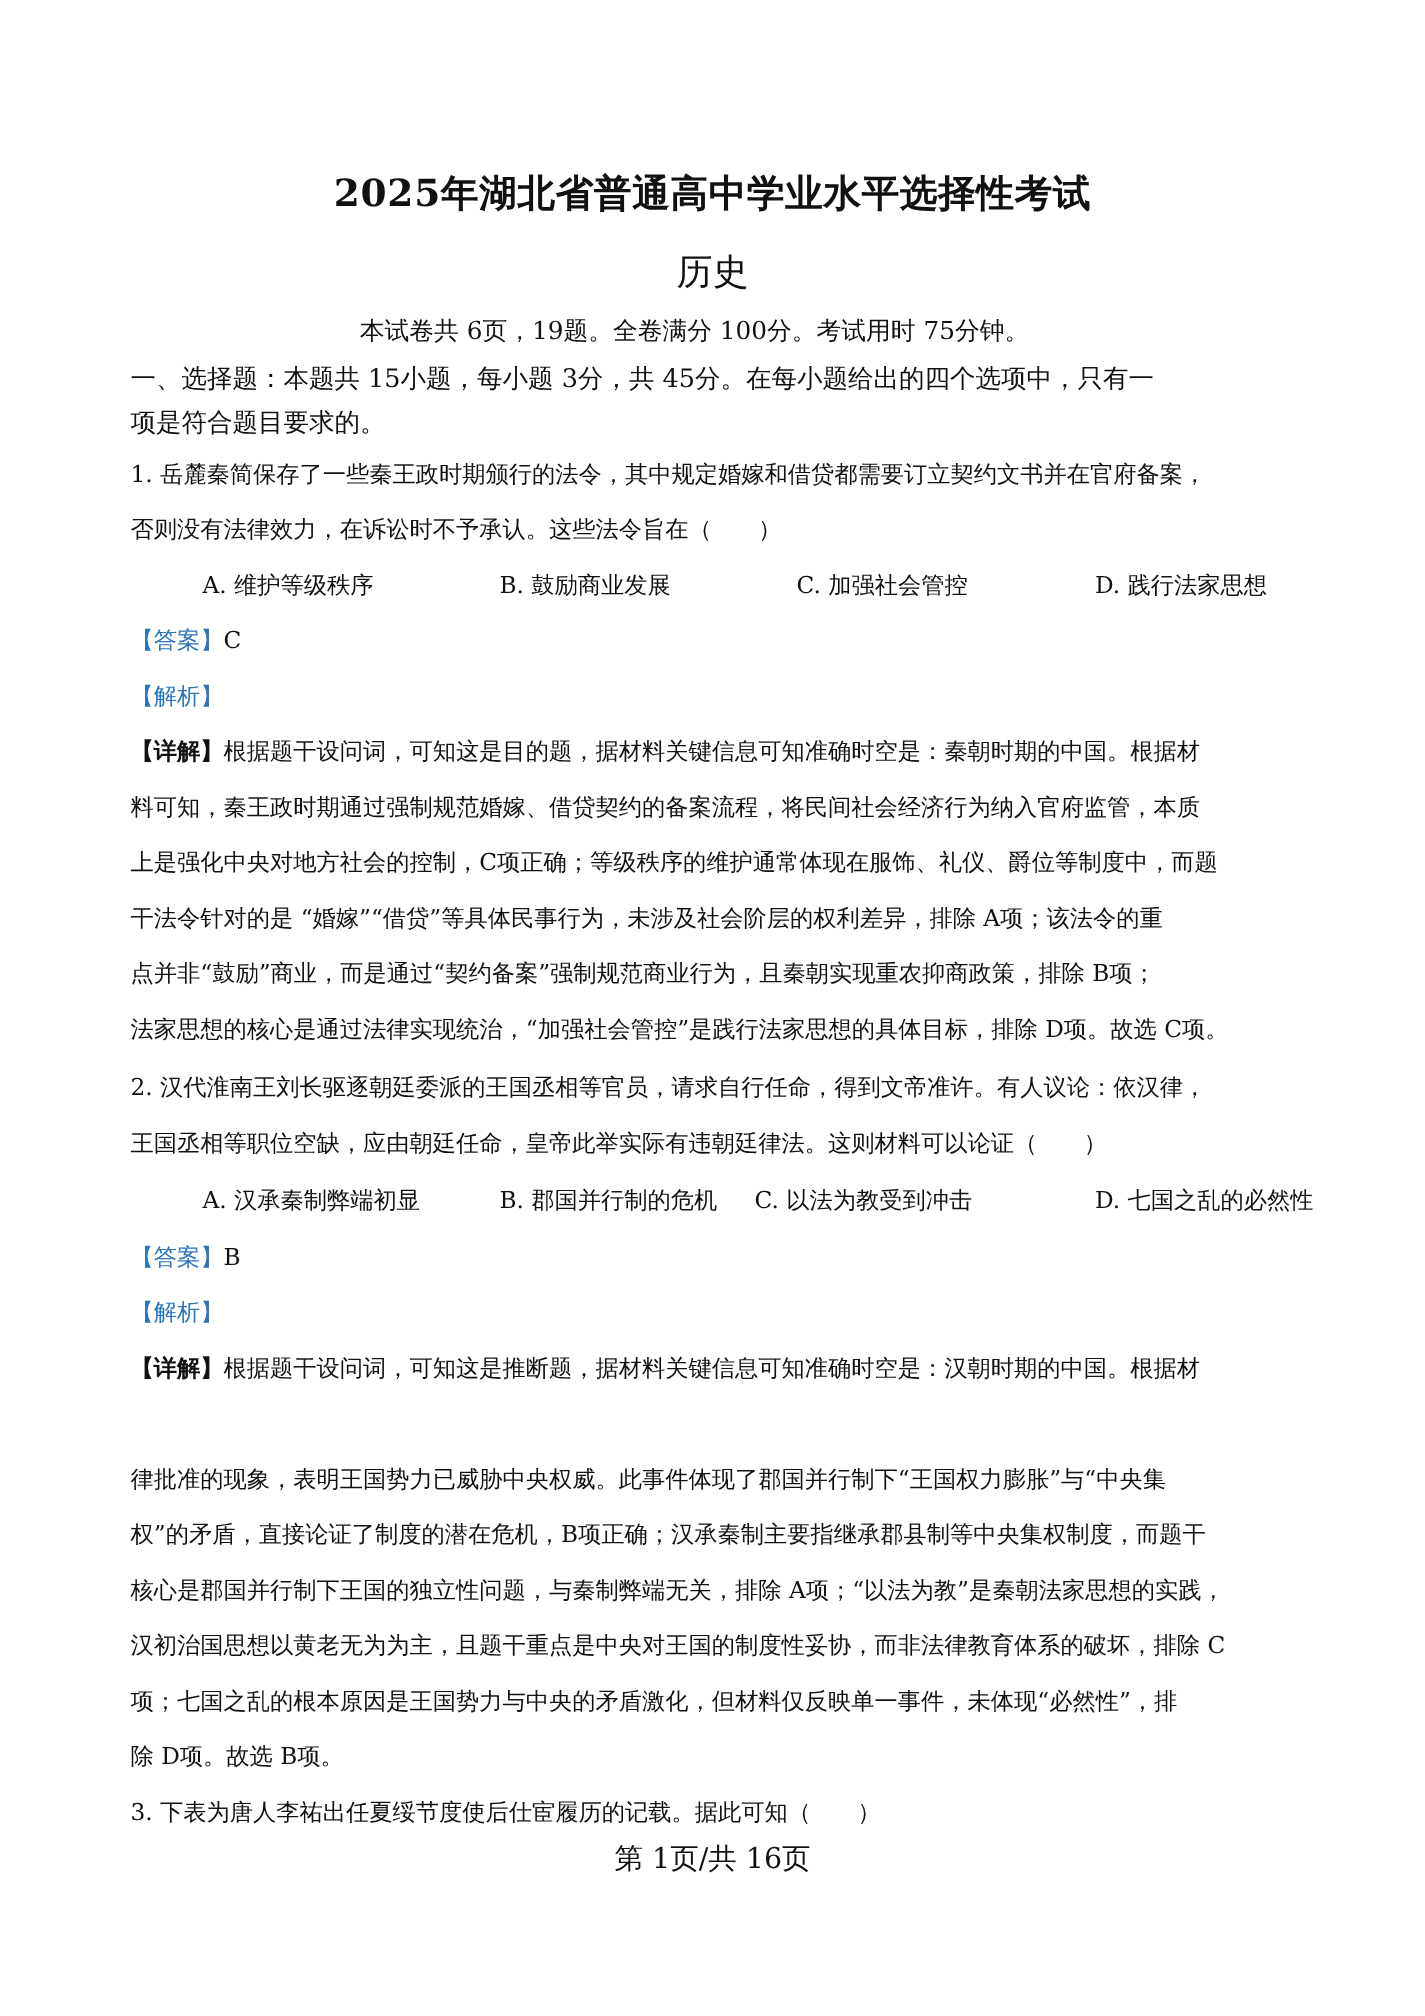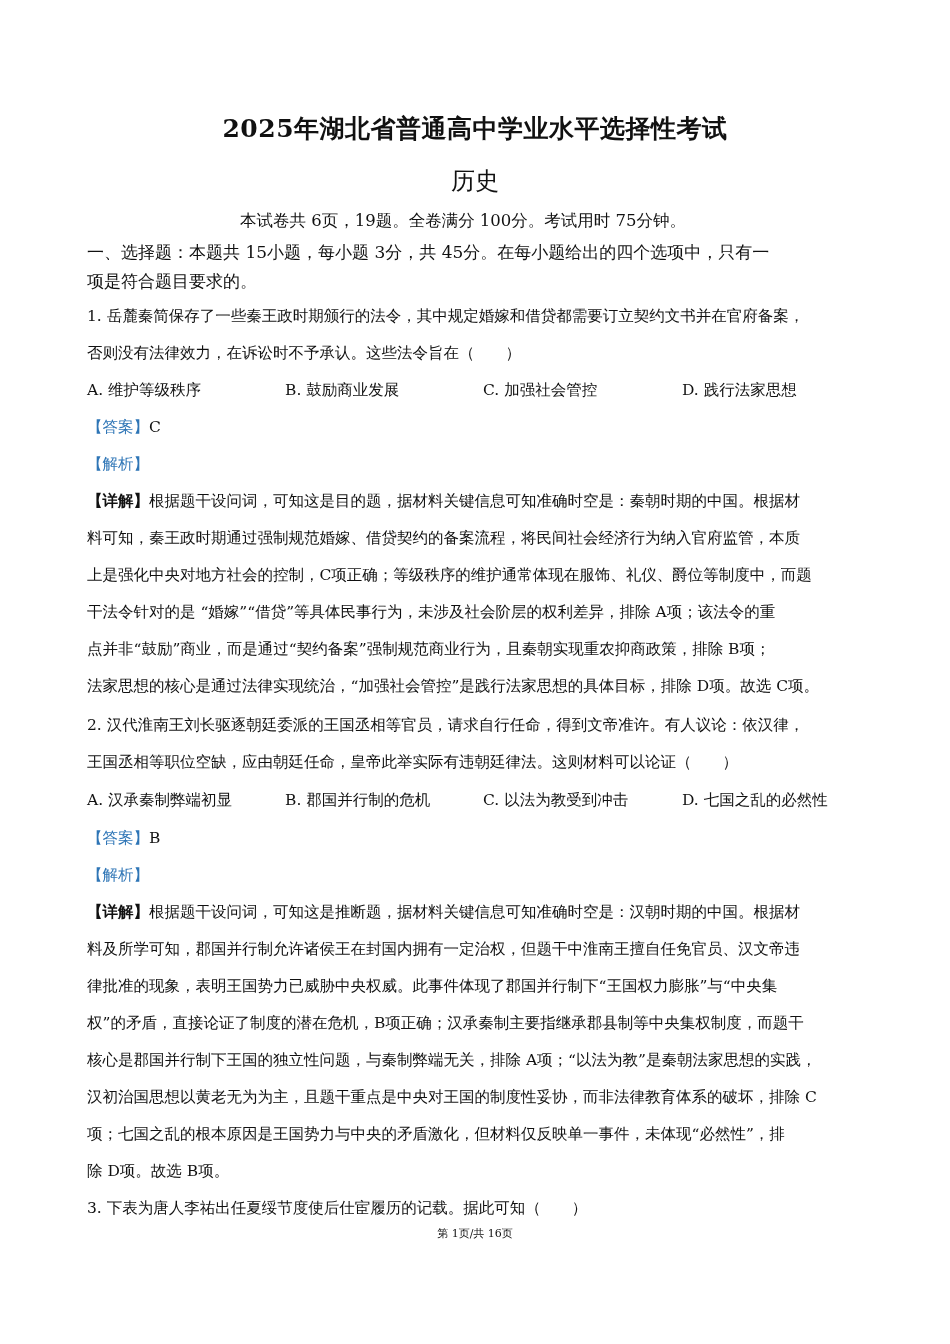--- a/index.html
+++ b/index.html
@@ -7,22 +7,22 @@
       font-family: "DejaVu Serif", "Liberation Serif", serif; color: #111; }
     .page { position: absolute; left: 0; top: 0; width: 950px; height: 1344px; }
     .title { position: absolute; top: 112px; left: 0; width: 950px; text-align: center;
       font-size: 25px; font-weight: bold; letter-spacing: 0.5px; }
     .subject { position: absolute; top: 165px; left: 0; width: 950px; text-align: center;
       font-size: 24px; }
     .info { position: absolute; top: 210px; left: 0; width: 926px; text-align: center; font-size: 16.5px; }
     .line { position: absolute; left: 87px; font-size: 15.5px; white-space: nowrap; text-align: center; }
     .sec { font-size: 17px; }
     .lbl { color: #2e75b6; }
-    .opt { position: absolute; font-size: 15.5px; white-space: nowrap; }
-    .footer { position: absolute; top: 1226px; left: 0; width: 950px; text-align: center; font-size: 11px; }
+    .opt { position: absolute; font-size: 15.5px; white-space: nowrap; margin-left: 48px; }
+    .footer { position: absolute; top: 1226px; left: 0; width: 950px; text-align: center; font-size: 19px; }
   </style>
 </head>
 <body>
 
 <div class="page">
   <div class="title">2025年湖北省普通高中学业水平选择性考试</div>
   <div class="subject">历史</div>
   <div class="info">本试卷共 6页，19题。全卷满分 100分。考试用时 75分钟。</div>
 
   <div class="line sec" style="top:241px">一、选择题：本题共 15小题，每小题 3分，共 45分。在每小题给出的四个选项中，只有一</div>
@@ -44,30 +44,29 @@
   </div>
   <div class="line" style="top:565px">上是强化中央对地方社会的控制，C项正确；等级秩序的维护通常体现在服饰、礼仪、爵位等制度中，而题</div>
   <div class="line" style="top:602px">干法令针对的是 “婚嫁”“借贷”等具体民事行为，未涉及社会阶层的权利差异，排除 A项；该法令的重</div>
   <div class="line" style="top:639px">点并非“鼓励”商业，而是通过“契约备案”强制规范商业行为，且秦朝实现重农抑商政策，排除 B项；</div>
   <div class="line" style="top:676px">法家思想的核心是通过法律实现统治，“加强社会管控”是践行法家思想的具体目标，排除 D项。故选 C项。</div>
 
   <div class="line" style="top:715px">2. 汉代淮南王刘长驱逐朝廷委派的王国丞相等官员，请求自行任命，得到文帝准许。有人议论：依汉律，</div>
   <div class="line" style="top:752px">王国丞相等职位空缺，应由朝廷任命，皇帝此举实际有违朝廷律法。这则材料可以论证（　　）</div>
   <div class="opt" style="top:790px;left:87px">A. 汉承秦制弊端初显</div>
   <div class="opt" style="top:790px;left:285px">B. 郡国并行制的危机</div>
-  <div class="opt" style="top:790px;left:483px">C. 以法为教受到冲击</div>
+  <div class="opt" style="top:790px;left:455px">C. 以法为教受到冲击</div>
   <div class="opt" style="top:790px;left:682px">D. 七国之乱的必然性</div>
   <div class="line" style="top:828px">
     <span class="lbl">【答案】</span><span>B</span>
   </div>
   <div class="line lbl" style="top:865px">【解析】</div>
   <div class="line" style="top:902px">
     <span style="font-weight:bold">【详解】</span><span>根据题干设问词，可知这是推断题，据材料关键信息可知准确时空是：汉朝时期的中国。根据材</span>
   </div>
-  <div class="line" style="top:939px">料及所学可知，郡国并行制允许诸侯王在封国内拥有一定治权，但题干中淮南王擅自任免官员、汉文帝违</div>
   <div class="line" style="top:976px">律批准的现象，表明王国势力已威胁中央权威。此事件体现了郡国并行制下“王国权力膨胀”与“中央集</div>
   <div class="line" style="top:1050px">核心是郡国并行制下王国的独立性问题，与秦制弊端无关，排除 A项；“以法为教”是秦朝法家思想的实践，</div>
   <div class="line" style="top:1013px">权”的矛盾，直接论证了制度的潜在危机，B项正确；汉承秦制主要指继承郡县制等中央集权制度，而题干</div>
   <div class="line" style="top:1087px">汉初治国思想以黄老无为为主，且题干重点是中央对王国的制度性妥协，而非法律教育体系的破坏，排除 C</div>
   <div class="line" style="top:1124px">项；七国之乱的根本原因是王国势力与中央的矛盾激化，但材料仅反映单一事件，未体现“必然性”，排</div>
   <div class="line" style="top:1161px">除 D项。故选 B项。</div>
 
   <div class="line" style="top:1198px">3. 下表为唐人李祐出任夏绥节度使后仕宦履历的记载。据此可知（　　）</div>
 
   <div class="footer">第 1页/共 16页</div>

